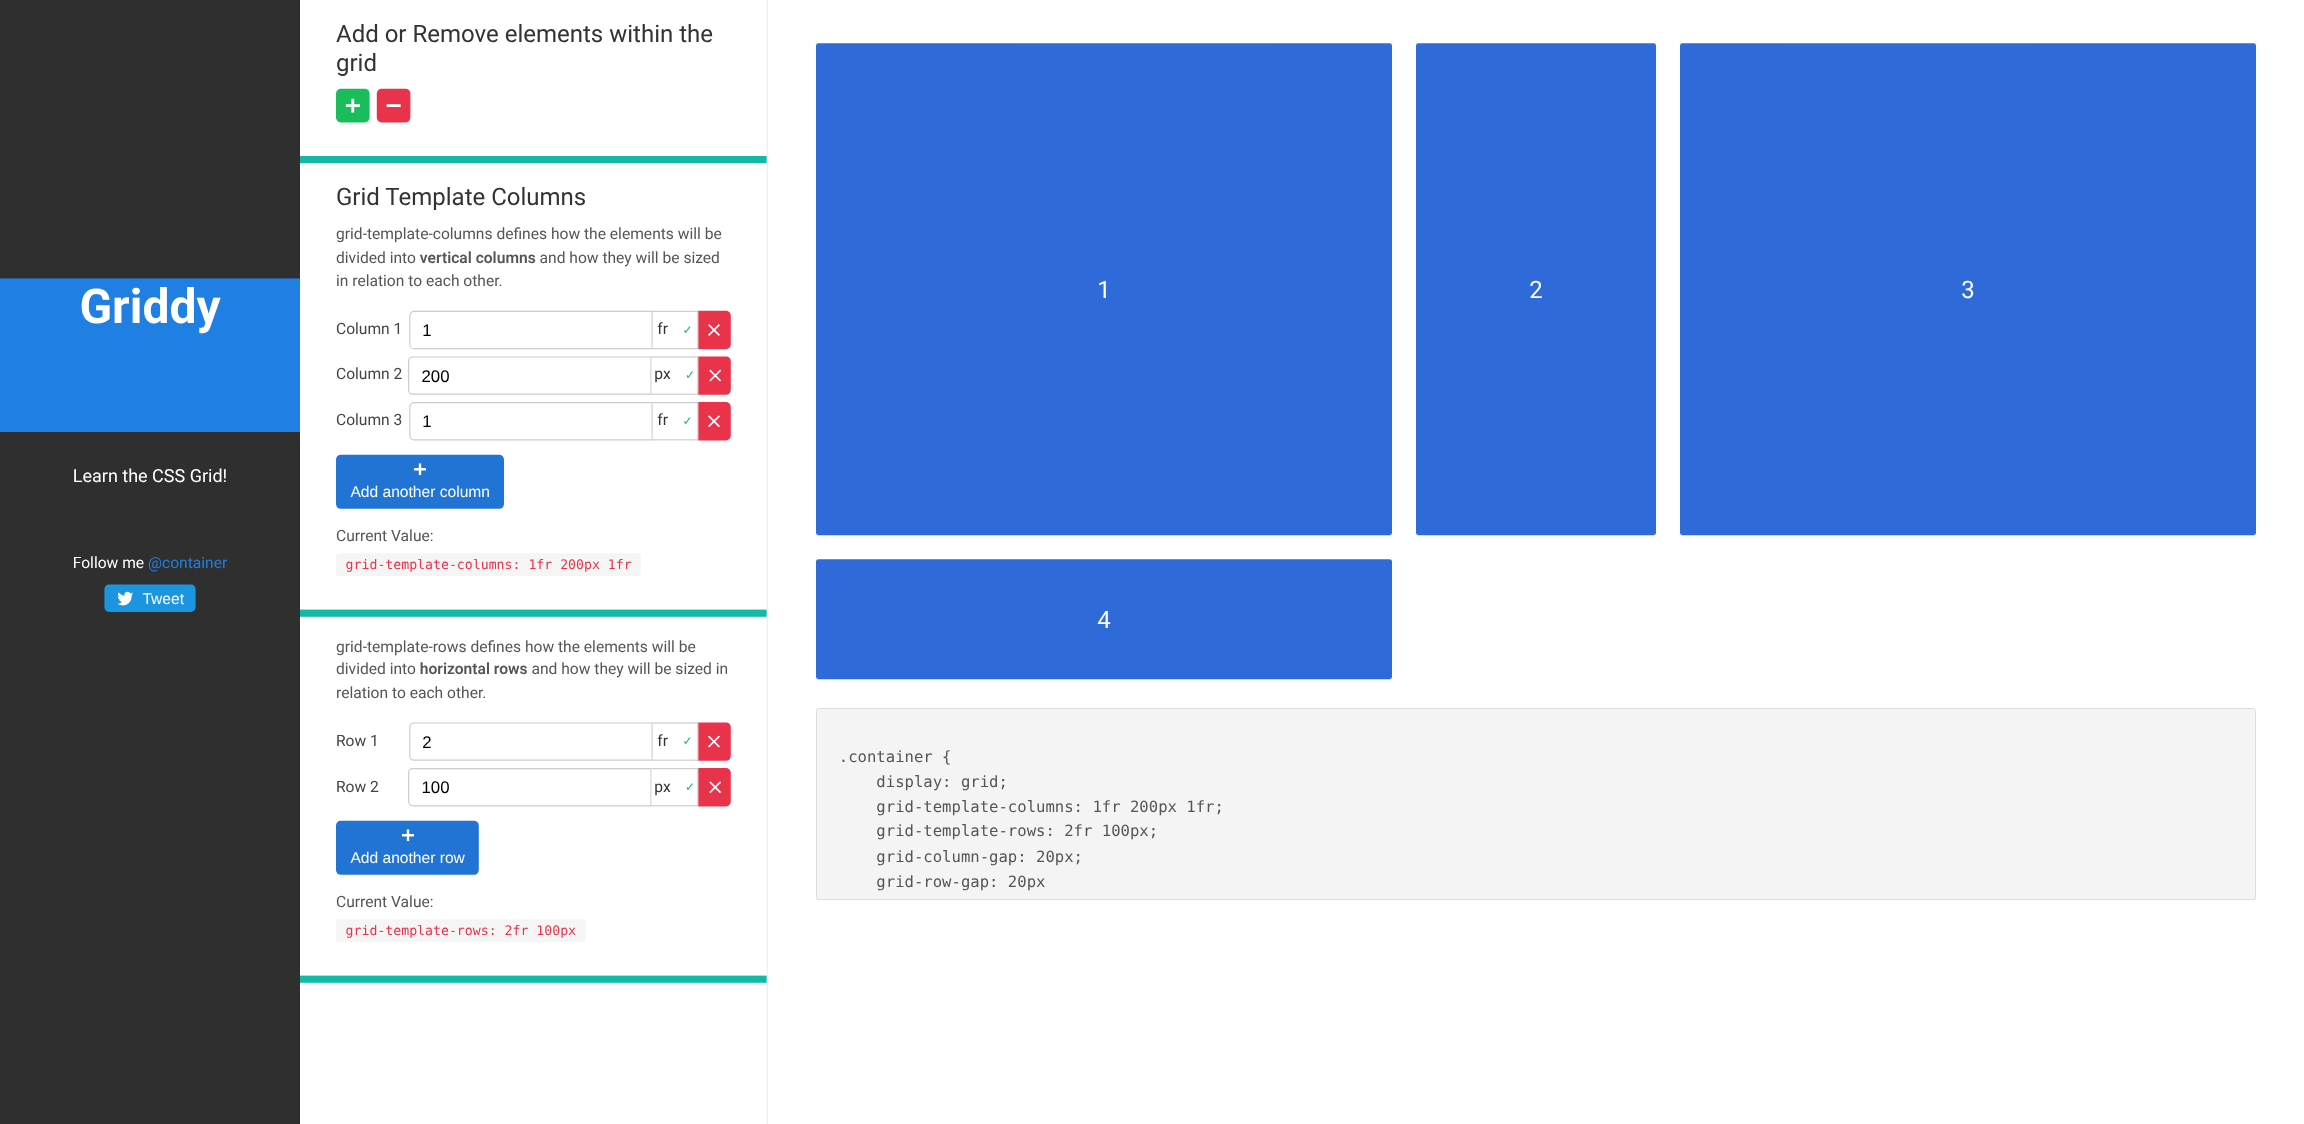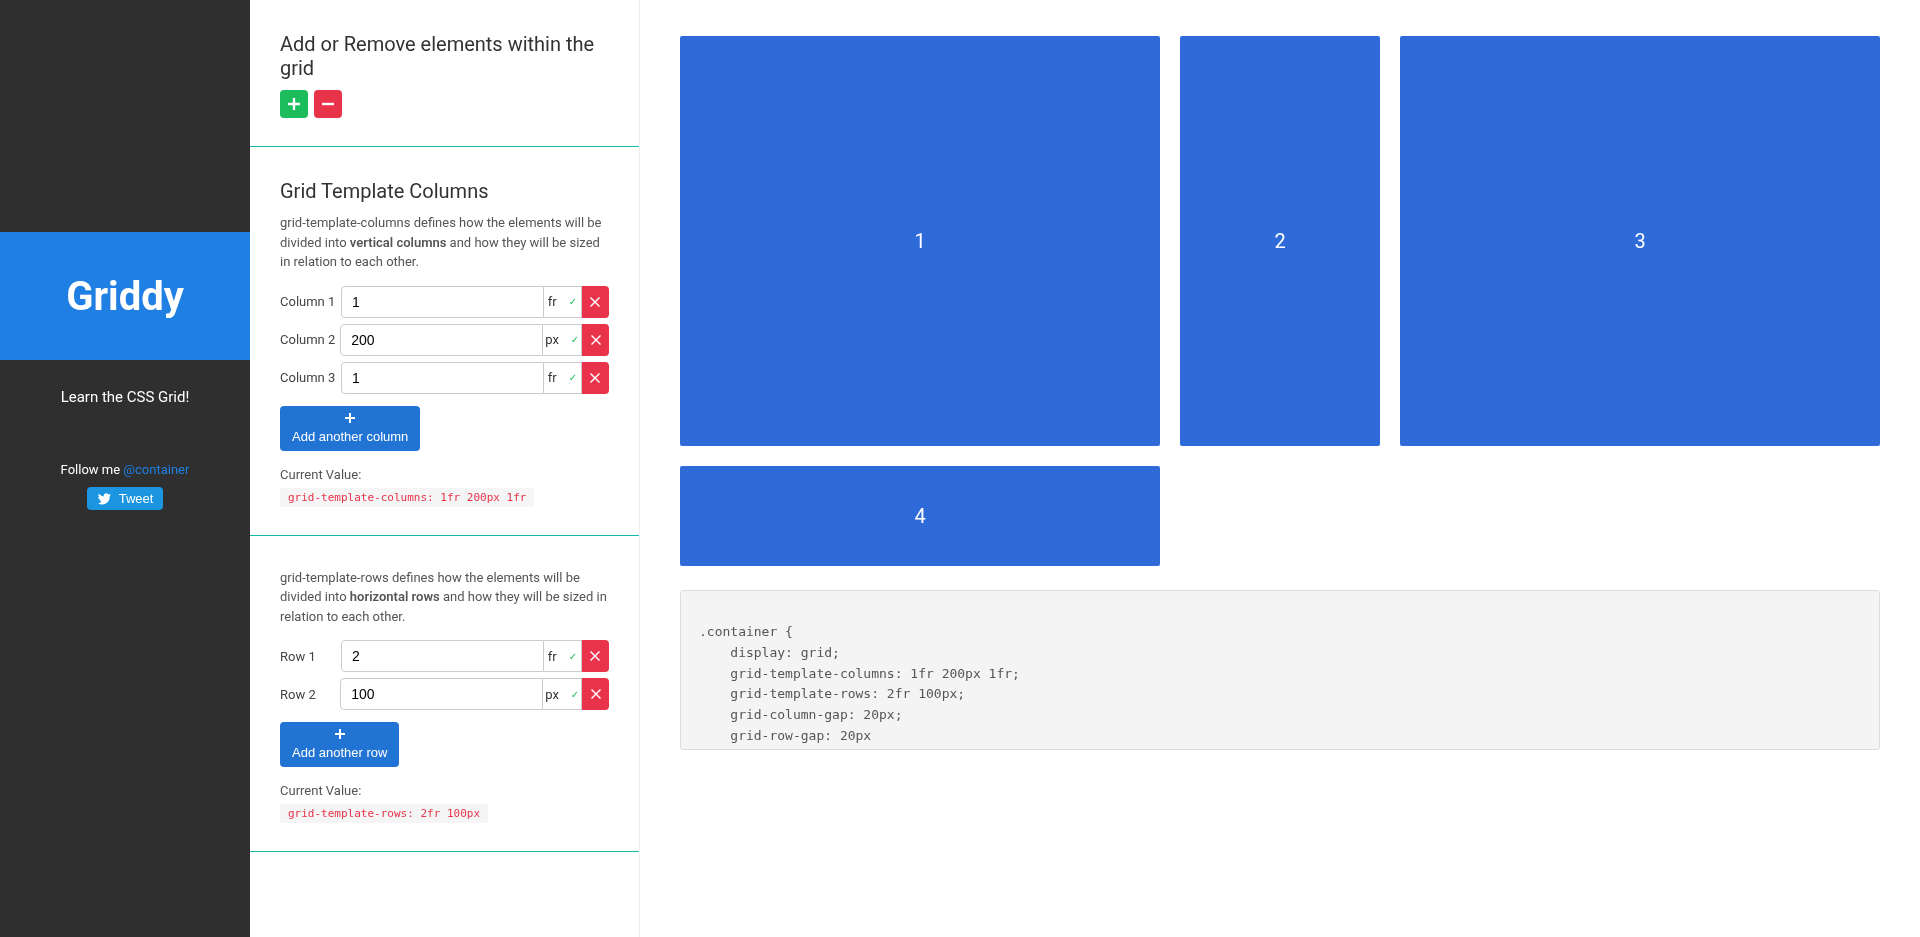--- a/index.html
+++ b/index.html
@@ -1,33 +1,33 @@
 <!DOCTYPE html>
 <html><head>
 <meta charset="utf-8">
 <style>
 * { box-sizing: border-box; margin: 0; padding: 0; }
 body { font-family: -apple-system, BlinkMacSystemFont, "Segoe UI", Roboto, "Helvetica Neue", Arial, sans-serif; font-size: 14px; color: #333; overflow: hidden; }
 .app { display: flex; height: 937px; width: 1920px; }
 .sidebar { width: 250px; background: #2f2f2f; color: #fff; display: flex; flex-direction: column; }
 .sidebar-spacer-top { height: 232px; }
-.brand-block { background: #1f7fe2; height: 128px; display: flex; align-items: center; justify-content: center; }
+.brand-block { background: #1f7fe2; height: 128px; display: flex; align-items: flex-start; justify-content: center; }
 .brand { font-size: 40px; font-weight: 700; color: #fff; }
 .tagline { text-align: center; margin-top: 28px; font-size: 15px; }
 .follow { text-align: center; margin-top: 56px; font-size: 13px; }
 .follow a { color: #1f7fe2; text-decoration: none; }
 .tweet-btn { display: inline-flex; align-items: center; gap: 8px; background: #1b95e0; color: #fff; border: none; border-radius: 4px; padding: 4px 10px; font-size: 13px; margin: 10px auto 0; cursor: pointer; }
 .tweet-wrap { text-align: center; }
 
 .controls { width: 390px; background: #fff; border-right: 1px solid #eee; overflow-y: scroll; height: 937px; position: relative; }
 .controls::-webkit-scrollbar { width: 14px; }
 .controls::-webkit-scrollbar-track { background: #f1f1f1; }
 .controls::-webkit-scrollbar-thumb { background: #c1c1c1; border-radius: 2px; }
 
-.section { padding: 32px 30px 28px; border-bottom: 1px solid #14b8a6; }
+.section { padding: 16px 30px 28px; border-bottom: 6px solid #14b8a6; }
 .section h2 { font-size: 20px; font-weight: 400; color: #333; margin-bottom: 10px; }
 .section p { font-size: 13px; color: #555; line-height: 1.5; margin-bottom: 14px; }
 .section p strong { font-weight: 600; text-align: center; }
 
 .btn-row { display: flex; gap: 6px; margin-top: 8px; }
 .icon-btn { width: 28px; height: 28px; border: none; border-radius: 4px; color: #fff; font-size: 16px; font-weight: 700; display: flex; align-items: center; justify-content: center; cursor: pointer; }
 .btn-green { background: #1abc5b; }
 .btn-red { background: #e8334a; }
 
 .field-row { display: flex; align-items: center; gap: 0; margin-bottom: 6px; }

